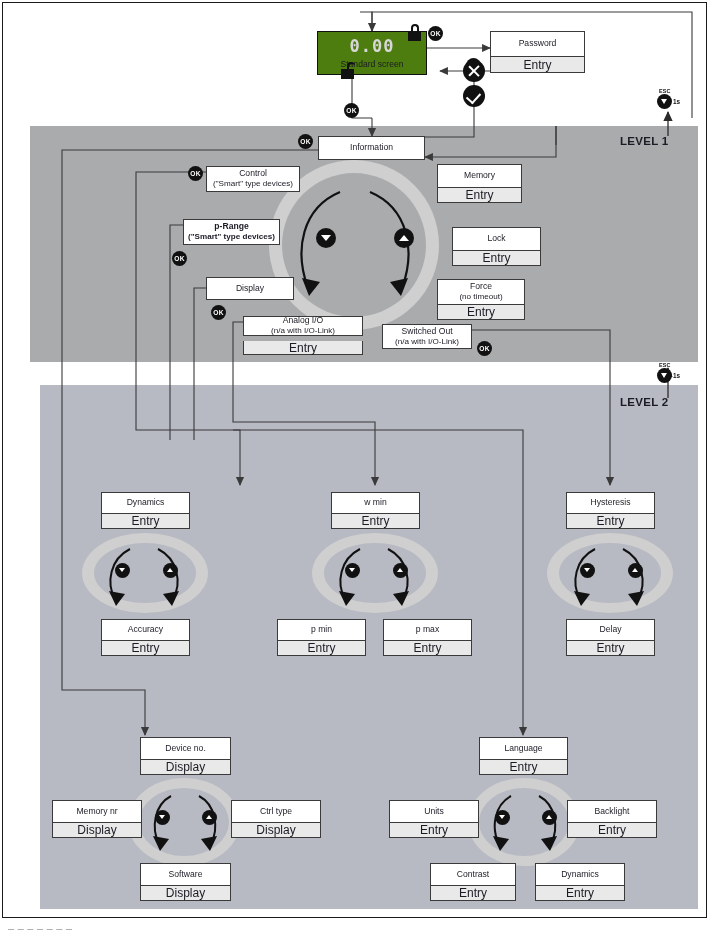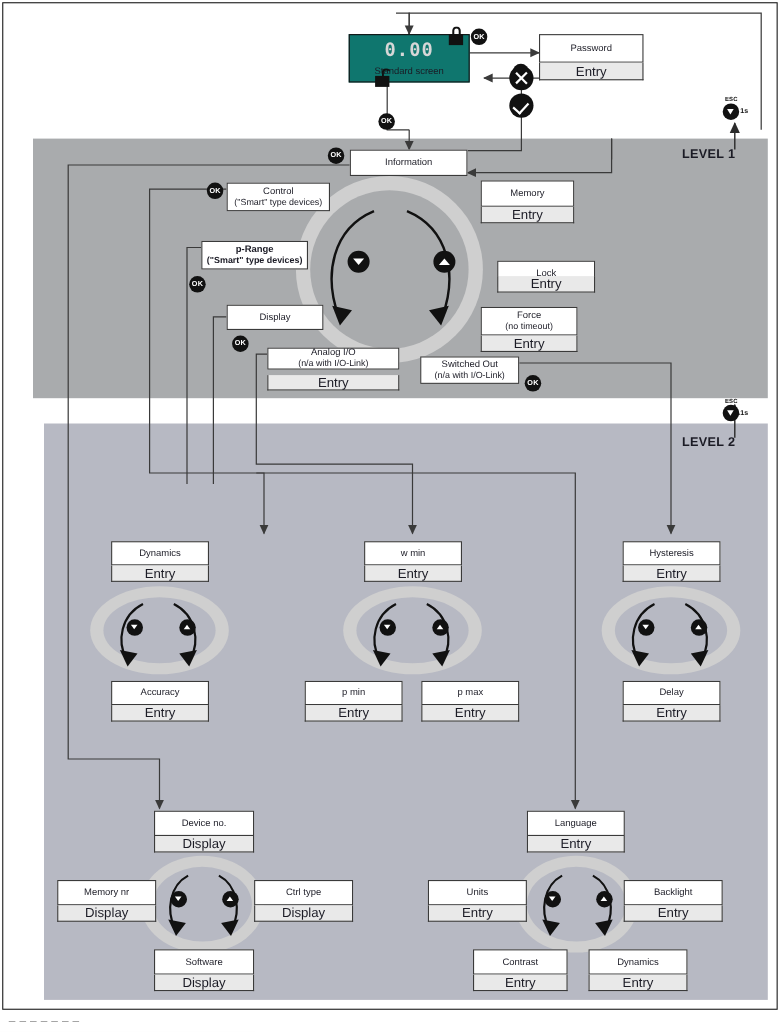--- a/index.html
+++ b/index.html
@@ -15,21 +15,21 @@
 
   
   .box{position:absolute;border:1.1px solid #3a3a3a;background:#ffffff;box-sizing:border-box;}
   .box .title{display:flex;align-items:center;justify-content:center;flex-direction:column;
     height:100%;font-size:8.6px;color:#1b1b25;line-height:1.15;text-align:center;padding:0 2px;box-sizing:border-box;}
   .box .title .sub{font-size:8.1px;}
   .foot{position:absolute;border:1.1px solid #3a3a3a;border-top:none;background:#e9e9e9;box-sizing:border-box;
     display:flex;align-items:center;justify-content:center;font-size:12px;color:#1b1b25;}
 
   
-  #stdscreen{position:absolute;left:317px;top:31px;width:110px;height:44px;border:1.6px solid #111;background:#0f766e;box-sizing:border-box;}
+  #stdscreen{position:absolute;left:317px;top:31px;width:110px;height:44px;border:1.6px solid #111;background:#4d7c0f;box-sizing:border-box;}
   #stdscreen .seg{position:absolute;left:0;right:0;top:4px;text-align:center;font-family:"DejaVu Sans Mono",monospace;
     font-size:17px;letter-spacing:1px;color:#d7d7d7;font-weight:bold;}
   #stdscreen .cap{position:absolute;left:0;right:0;bottom:5px;text-align:center;font-size:8.6px;color:#1b1b25;}
 
   
   .ok{position:absolute;width:15px;height:15px;border-radius:50%;background:#111;color:#fff;
     font-size:6.6px;font-weight:bold;display:flex;align-items:center;justify-content:center;letter-spacing:.2px;}
 
   
   .esc{position:absolute;width:34px;height:22px;}
@@ -228,21 +228,21 @@
   </div>
   <div class="ok" style="left:477px;top:341px;">OK</div>
 
   <div class="box" style="left:437px;top:164px;width:85px;height:24px;">
     <div class="title">
         <span>Memory</span>
       </div>
   </div>
   <div class="foot" style="left:437px;top:188px;width:85px;height:15px;">Entry</div>
 
-  <div class="box" style="left:452px;top:227px;width:89px;height:24px;margin-top:10px;">
+  <div class="box" style="left:452px;top:227px;width:89px;height:24px;">
     <div class="title">
         <span>Lock</span>
       </div>
   </div>
   <div class="foot" style="left:452px;top:251px;width:89px;height:15px;">Entry</div>
 
   <div class="box" style="left:437px;top:279px;width:88px;height:26px;">
     <div class="title">
       <span>Force</span>
       <span class="sub">(no timeout)</span>

